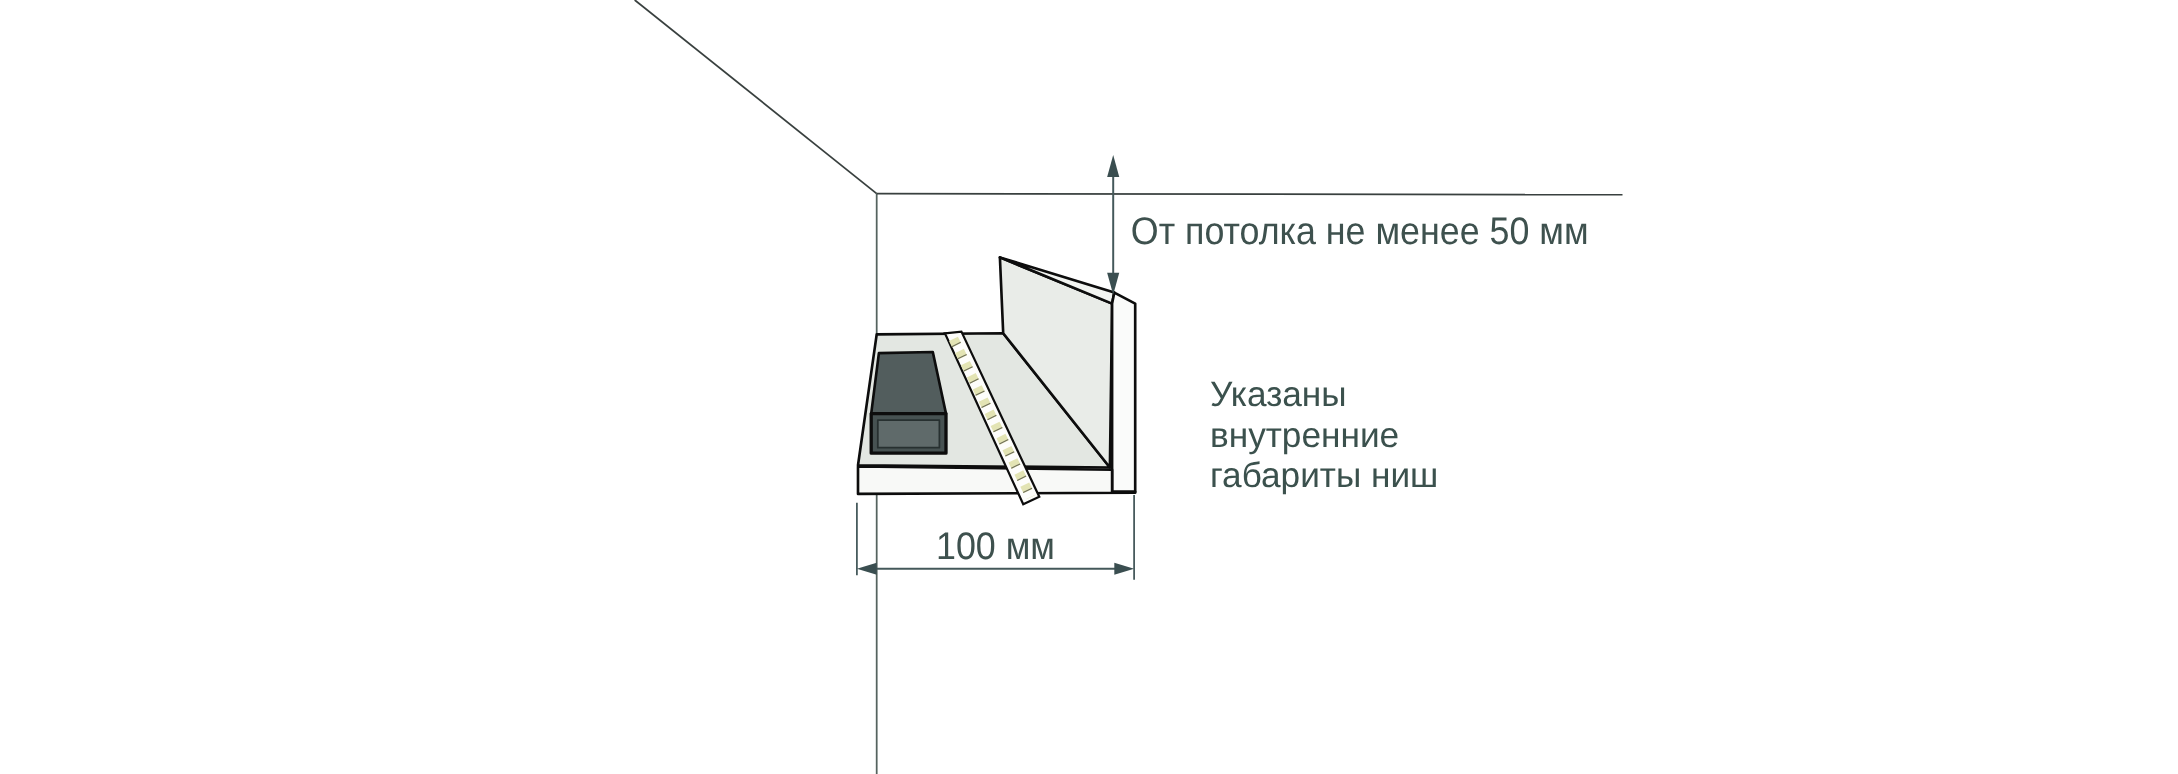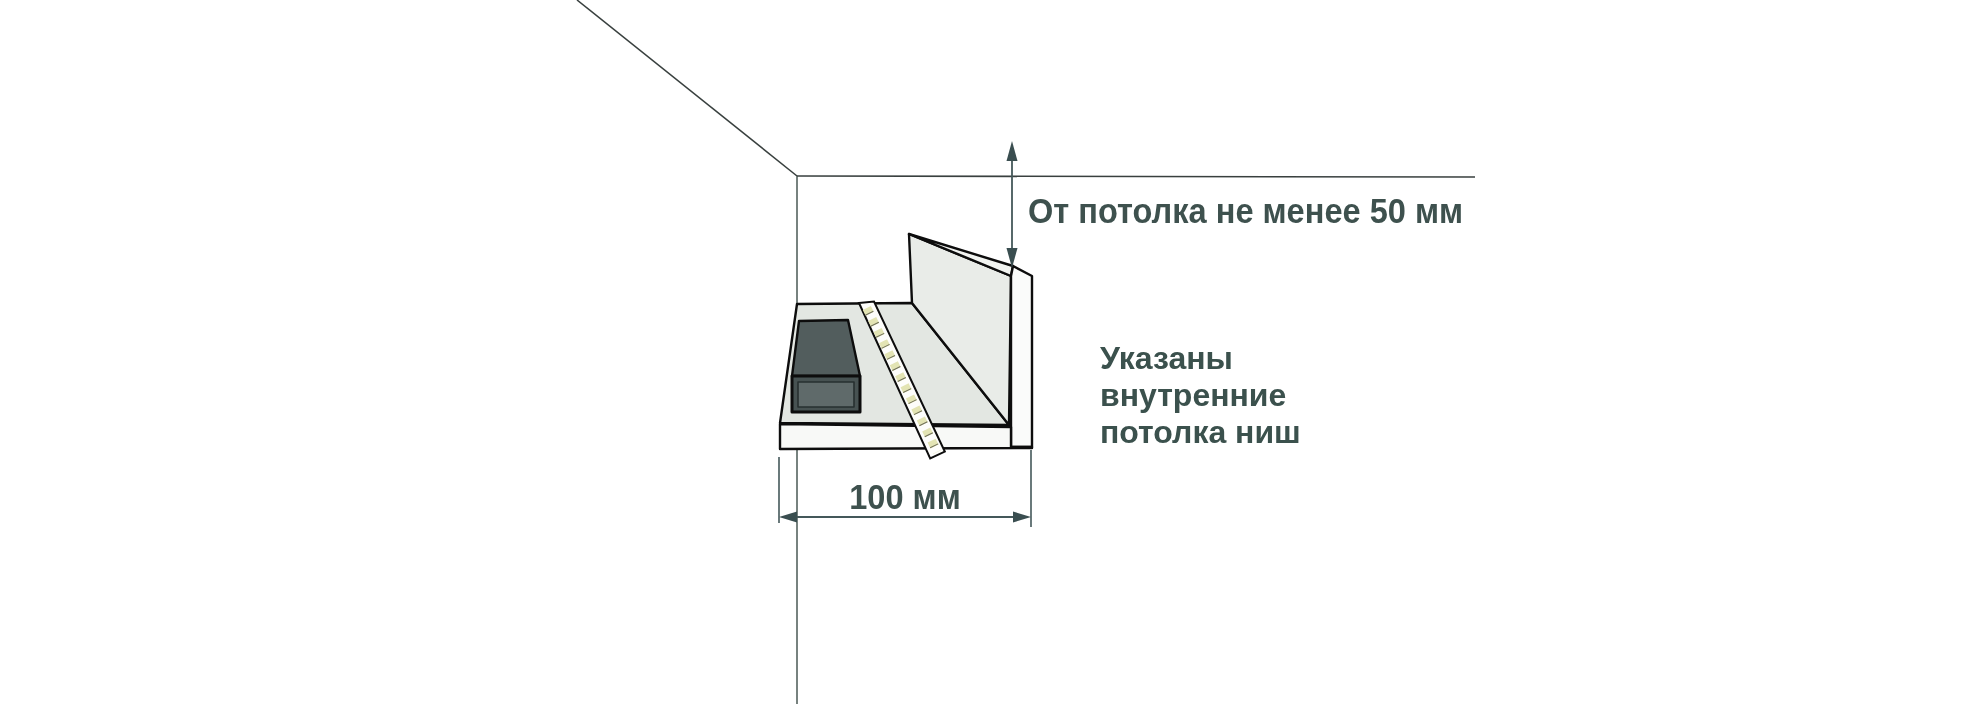--- a/index.html
+++ b/index.html
@@ -7,21 +7,20 @@
     padding: 0;
     background: #ffffff;
     font-family: "Liberation Sans", sans-serif;
   }
   #canvas {
     position: relative;
     width: 1980px;
     height: 704px;
     background: #ffffff;
     overflow: hidden;
-    font-weight: bold;
   }
   #scene {
     position: absolute;
     left: 0;
     top: 0;
   }
   .dim-label {
     position: absolute;
     color: #3e514e;
     font-size: 35px;
@@ -94,15 +93,15 @@
       <polygon points="1031,517 1013,511.5 1013,522.5" stroke="none"></polygon>
     </g>
   </svg>
 
   <div class="dim-label" style="left: 1028px; top: 191px;">От потолка не менее 50 мм</div>
 
   <div class="dim-label centered" style="left: 905px; top: 477px;">100 мм</div>
 
   <div class="note-label" style="left: 1100px; top: 340px;">Указаны
 внутренние
-потолка ниш</div>
+габариты ниш</div>
 
 </div>
 
 </body></html>

